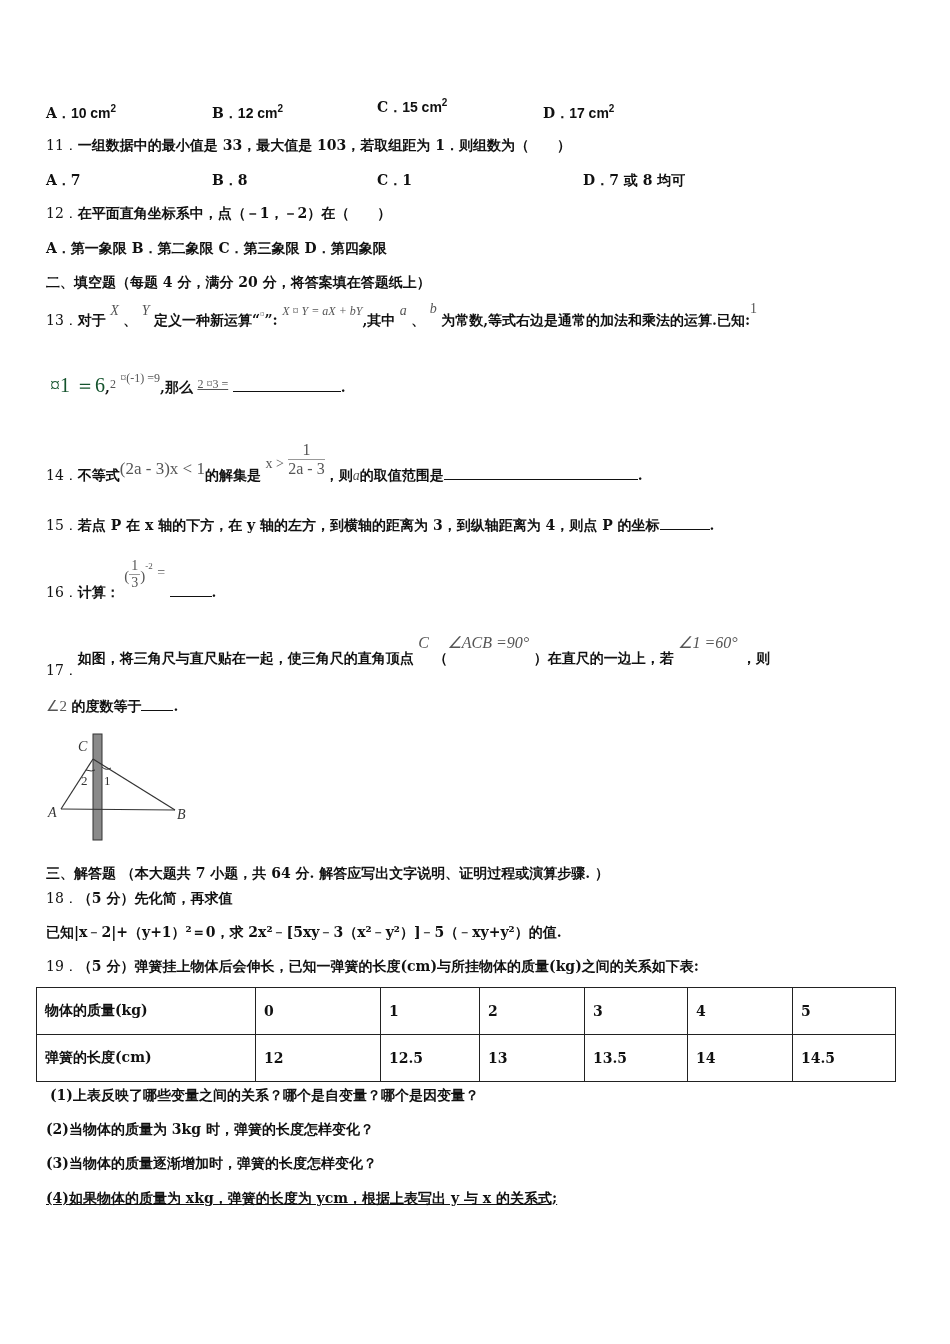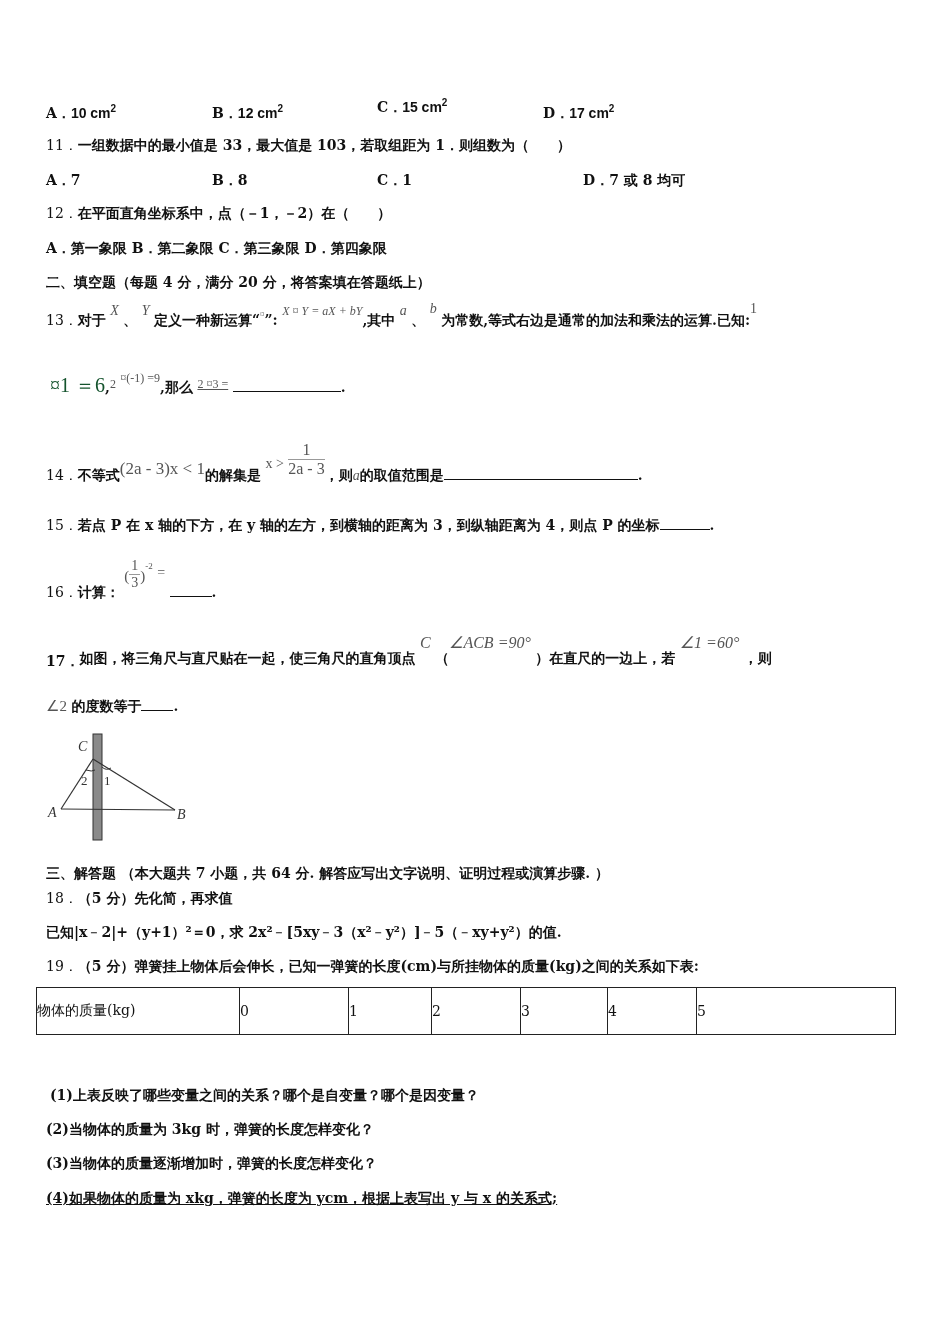--- a/index.html
+++ b/index.html
@@ -5,21 +5,21 @@
   html,body{margin:0;padding:0;background:#fff;}
   body{width:950px;height:1344px;position:relative;font-family:"DejaVu Serif","Liberation Serif",serif;color:#111;font-size:14px;}
   .abs{position:absolute;white-space:nowrap;}
   .b{font-weight:bold;}
   .sans{font-family:"Liberation Sans","DejaVu Sans",sans-serif;}
   .math{font-family:"Liberation Serif",serif;font-style:italic;color:#555;font-weight:normal;}
   .mathn{font-family:"Liberation Serif",serif;color:#555;font-weight:normal;}
   .sup{font-size:10px;vertical-align:super;}
   .blank{display:inline-block;border-bottom:1px solid #111;height:12px;vertical-align:baseline;}
   table.t{position:absolute;left:36px;top:987px;border-collapse:collapse;width:860px;}
-  table.t td{border:1px solid #222;height:46px;padding:0 0;font-weight:normal;font-size:14px;vertical-align:middle;}
+  table.t td{border:1px solid #222;height:46px;padding:0 8px;font-weight:bold;font-size:14px;vertical-align:middle;}
   .frac{display:inline-block;text-align:center;vertical-align:middle;font-family:"Liberation Serif",serif;color:#555;}
   .frac span{display:block;}
   .frac .num{border-bottom:1px solid #999;padding:0 2px;}
 </style>
 </head>
 <body>
 
 <div class="abs b" style="left:46px;top:103px;"><span>A．</span><span class="sans">10 cm</span><span class="sup sans">2</span></div>
 <div class="abs b" style="left:212px;top:103px;"><span>B．</span><span class="sans">12 cm</span><span class="sup sans">2</span></div>
 <div class="abs b" style="left:377px;top:97px;"><span>C．</span><span class="sans">15 cm</span><span class="sup sans">2</span></div>
@@ -69,21 +69,21 @@
 <div class="abs" style="left:46px;top:517px;"><span>15．</span><span class="b">若点 P 在 x 轴的下方，在 y 轴的左方，到横轴的距离为 3，到纵轴距离为 4，则点 P 的坐标</span><span class="blank" style="width:50px;"></span><span class="b">.</span></div>
 
 <div class="abs" style="left:46px;top:552px;height:45px;">
   <span style="position:relative;top:24px;">16．</span><span class="b" style="position:relative;top:24px;">计算：</span>
   <span class="mathn" style="font-size:15px;position:relative;top:8px;">(</span><span class="frac" style="font-size:14px;position:relative;top:6px;"><span class="num">1</span><span>3</span></span><span class="mathn" style="font-size:15px;position:relative;top:8px;">)</span><span class="mathn" style="font-size:9px;position:relative;top:-4px;">-2</span>
   <span class="mathn" style="position:relative;top:4px;">=</span>
   <span class="blank" style="width:42px;position:relative;top:24px;"></span><span class="b" style="position:relative;top:24px;">.</span>
 </div>
 
 <div class="abs" style="left:46px;top:633px;">
-  <span style="position:relative;top:18px;font-weight:bold;">17．</span><span class="b" style="position:relative;top:15px;">如图，将三角尺与直尺贴在一起，使三角尺的直角顶点</span>
+  <span style="position:relative;top:27px;">17．</span><span class="b" style="position:relative;top:15px;">如图，将三角尺与直尺贴在一起，使三角尺的直角顶点</span>
   <span class="math" style="font-size:16px;">C</span>
   <span class="b" style="position:relative;top:15px;">（</span><span class="math" style="font-size:16px;">∠ACB =90°</span>
   <span class="b" style="position:relative;top:15px;">）在直尺的一边上，若</span>
   <span class="math" style="font-size:16px;">∠1 =60°</span>
   <span class="b" style="position:relative;top:15px;">，则</span>
 </div>
 <div class="abs" style="left:46px;top:697px;">
   <span class="mathn" style="font-size:15px;">∠2</span>
   <span class="b">的度数等于</span><span class="blank" style="width:32px;"></span><span class="b">.</span>
 </div>
@@ -115,19 +115,28 @@
   <tbody>
       <tr>
     <td style="width:202px;">物体的质量(kg)</td>
     <td style="width:108px;">0</td>
     <td style="width:82px;">1</td>
     <td style="width:88px;">2</td>
     <td style="width:86px;">3</td>
     <td style="width:88px;">4</td>
     <td>5</td>
   </tr>
+  <tr>
+    <td>弹簧的长度(cm)</td>
+    <td>12</td>
+    <td>12.5</td>
+    <td>13</td>
+    <td>13.5</td>
+    <td>14</td>
+    <td>14.5</td>
+  </tr>
 </tbody>
   </table>
 
 <div class="abs b" style="left:50px;top:1087px;">(1)上表反映了哪些变量之间的关系？哪个是自变量？哪个是因变量？</div>
 <div class="abs b" style="left:46px;top:1121px;">(2)当物体的质量为 3kg 时，弹簧的长度怎样变化？</div>
 <div class="abs b" style="left:46px;top:1155px;">(3)当物体的质量逐渐增加时，弹簧的长度怎样变化？</div>
 <div class="abs b" style="left:46px;top:1190px;text-decoration:underline;">(4)如果物体的质量为 xkg，弹簧的长度为 ycm，根据上表写出 y 与 x 的关系式;</div>
 
 </body></html>

